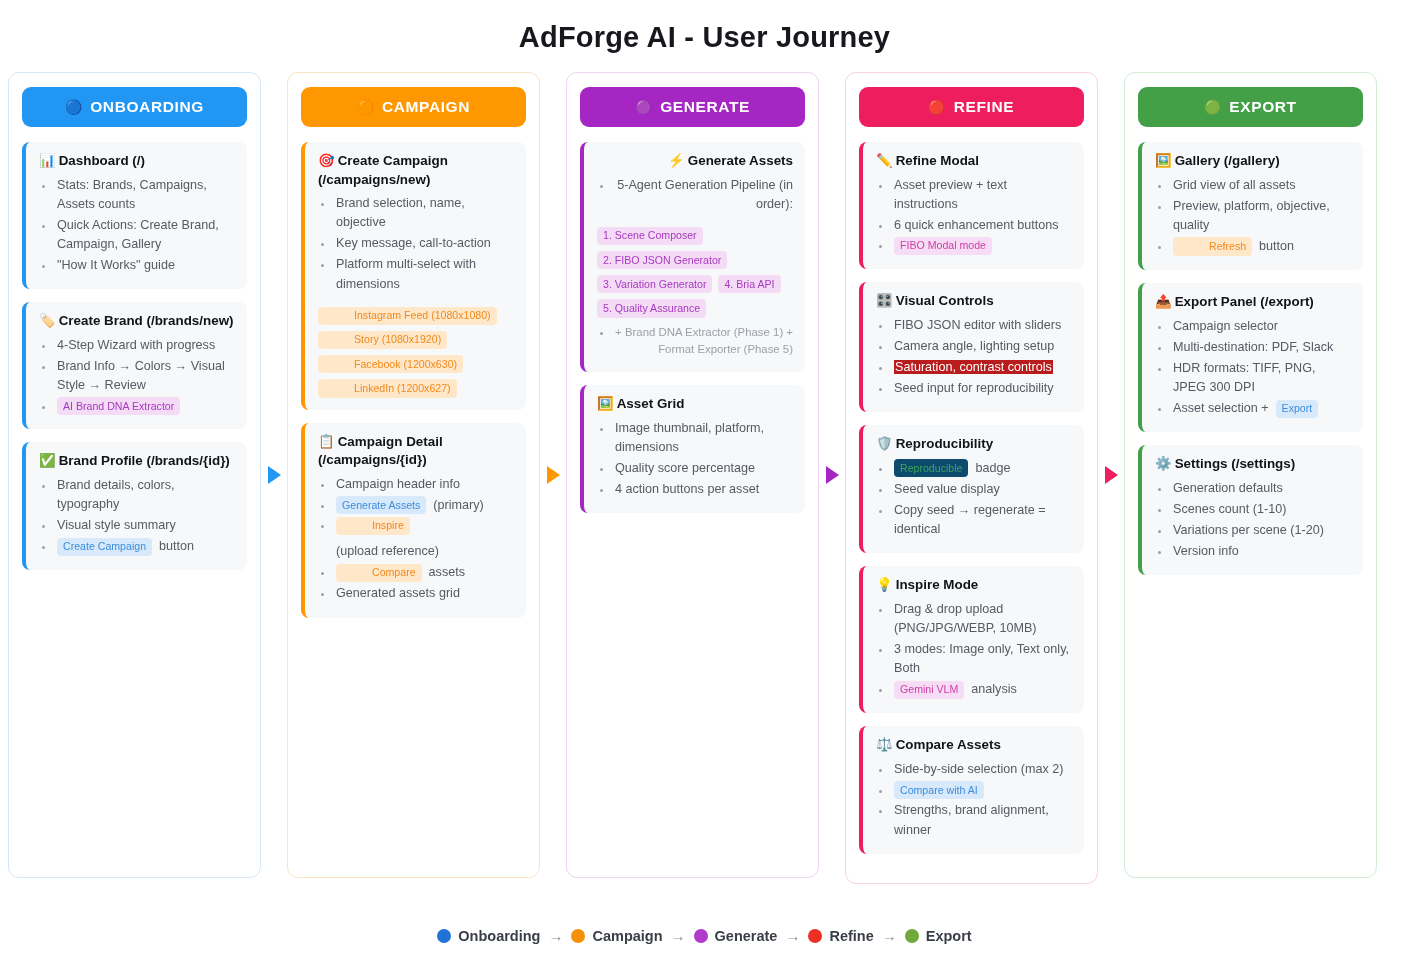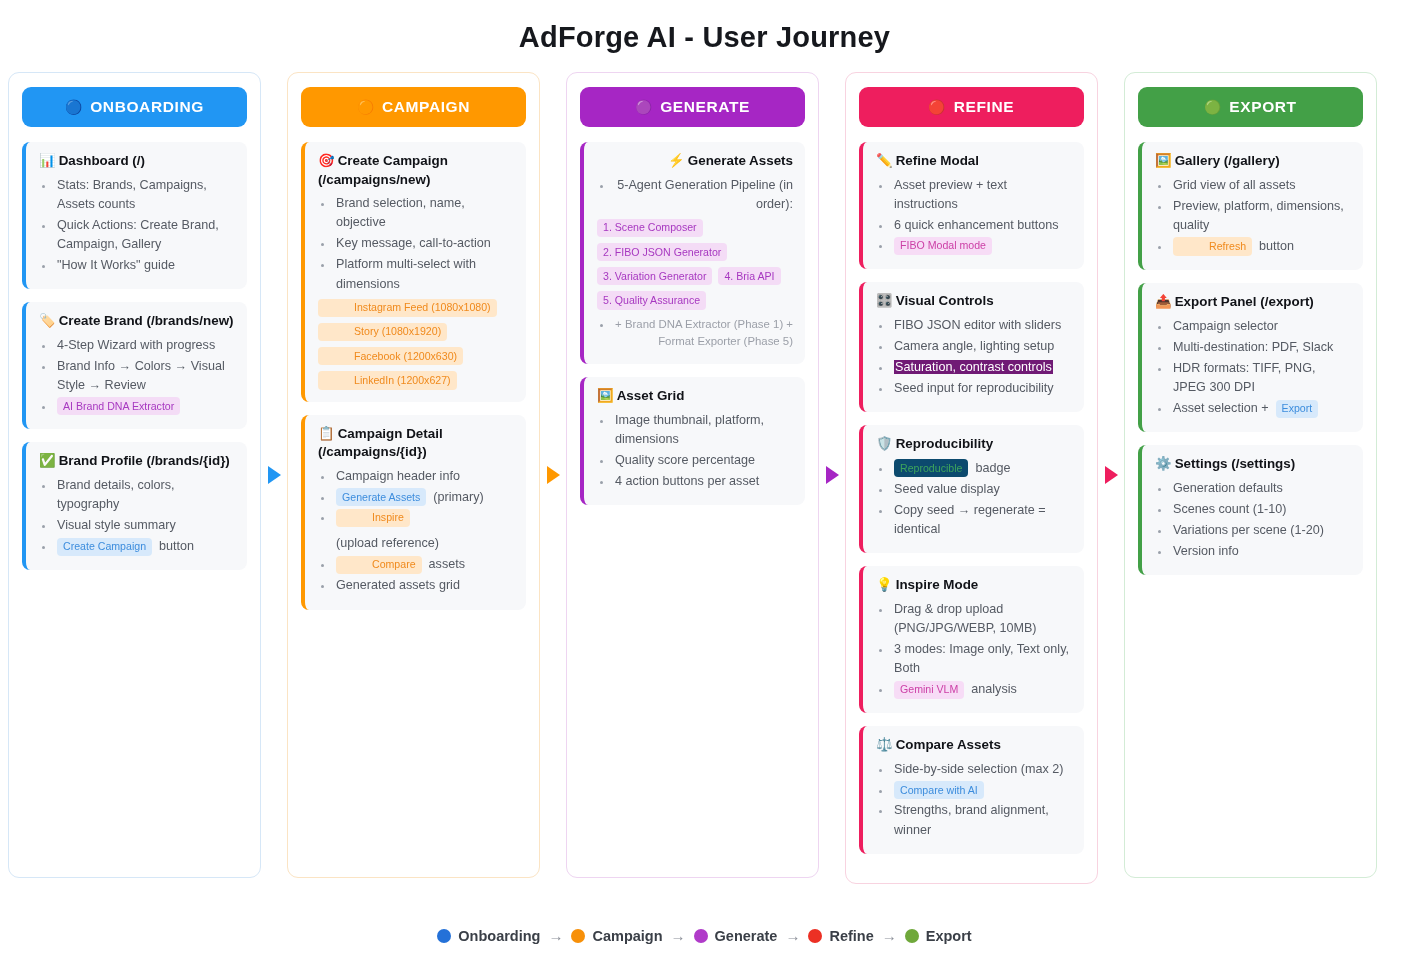--- a/index.html
+++ b/index.html
@@ -83,21 +83,21 @@
   .card ul li {
     font-size: 12.6px;
     line-height: 1.52;
     color: #555a63;
     margin-bottom: 2px;
     padding-left: 2px;
   }
   .card ul li::marker { color: #9aa0aa; font-size: 11px; }
   .card ul li.plain-sub { font-size: 11.4px; color: #9b9fa8; }
 
-  .chipline { margin: 5px 0 0 0; display: flex; flex-wrap: wrap; gap: 6px; }
+  .chipline { margin: 13px 0 0 0; display: flex; flex-wrap: wrap; gap: 6px; }
 
   .chip {
     display: inline-block;
     border-radius: 4px;
     padding: 2.5px 6px;
     font-size: 10.6px;
     line-height: 1.25;
     white-space: nowrap;
   }
   .chip-orange { background: #ffe7c9; color: #f08a1d; padding-left: 36px; }
@@ -106,21 +106,21 @@
   .chip-green  { background: #0c4a6e; color: #3da45c; }
   .chip-pinkp  { background: #f7dcf6; color: #cc3fa6; }
 
   .inline-row {
     display: flex; align-items: center; gap: 7px;
     flex-wrap: wrap;
   }
   .inline-note { font-size: 12.6px; color: #555a63; }
 
   .selected-text {
-    background: #701a75;
+    background: #b91c1c;
     color: #ffffff;
     padding: 0 1px;
   }
 
   .arrow {
     width: 26px;
     flex: 0 0 26px;
     display: flex;
     align-items: center;
     justify-content: center;
@@ -365,21 +365,21 @@
       <div class="col-wrap">
         <div class="column c-green" style="border-color: rgb(211, 236, 214);">
           <div class="col-header" style="background: rgb(67, 160, 71);">
             <span class="hdr-dot">🟢</span>
             <span>EXPORT</span>
           </div>
           <div class="card" style="border-left-color: rgb(67, 160, 71);">
             <h3><span class="emj">🖼️</span>Gallery (/gallery)</h3>
             <ul>
               <li>Grid view of all assets</li>
-              <li>Preview, platform, dimensions, quality</li>
+              <li>Preview, platform, objective, quality</li>
               <li>
                 <span class="inline-row">
                   <span class="chip chip-orange">Refresh</span>
                   <span class="inline-note">button</span>
                 </span>
               </li>
             </ul>
           </div>
           <div class="card" style="border-left-color: rgb(67, 160, 71);">
             <h3><span class="emj">📤</span>Export Panel (/export)</h3>

